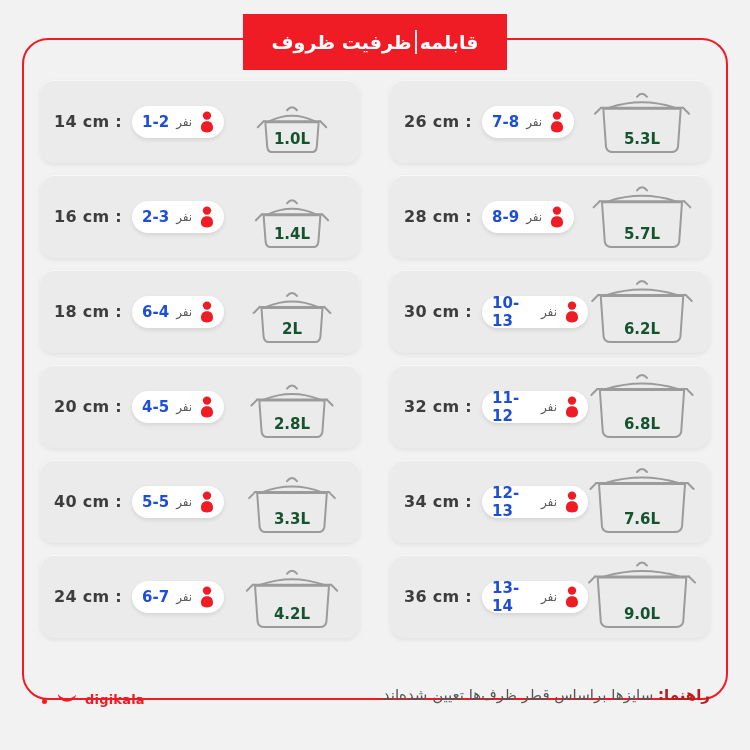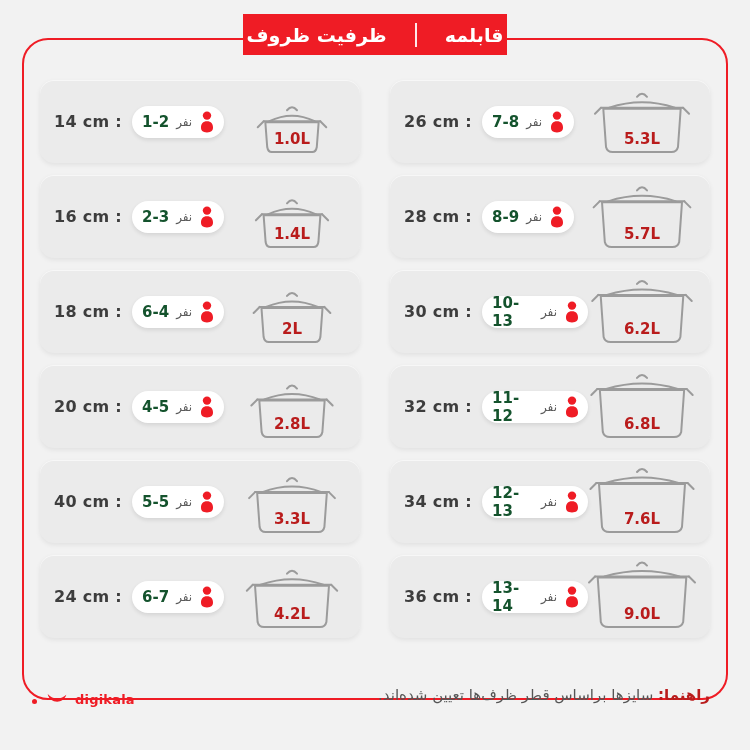--- a/index.html
+++ b/index.html
@@ -23,26 +23,26 @@
     width: 706px; height: 662px;
     border: 2px solid #ef1c25;
     border-radius: 26px;
     background: transparent;
   }
 
   
   .header {
     position: absolute;
     left: 243px; top: 14px;
-    width: 264px; height: 41px;
+    width: 264px; height: 56px;
     background: #ef1c25;
     display: flex;
     align-items: center;
     justify-content: center;
-    gap: 28px;
+    gap: 3px;
     z-index: 5;
   }
   .header span {
     color: #ffffff;
     font-size: 19px;
     font-weight: bold;
     letter-spacing: 0.5px;
     direction: rtl;
   }
   .header .divider {
@@ -93,21 +93,21 @@
     display: flex;
     align-items: center;
     justify-content: flex-end;
     gap: 7px;
     padding: 0 8px 0 10px;
     direction: rtl;
   }
   .pill .pcount {
     font-size: 15px;
     font-weight: bold;
-    color: #14532d;
+    color: #1d4ed8;
     direction: ltr;
   }
   .pill .punit {
     font-size: 12px;
     color: #5a5a5a;
     direction: rtl;
   }
   .person-icon { width: 16px; height: 22px; display:block; }
 
   
@@ -119,39 +119,39 @@
     justify-content: center;
   }
   .pot svg { display: block; }
   .vol {
     position: absolute;
     left: 50%;
     transform: translateX(-50%);
     bottom: 10px;
     font-size: 15px;
     font-weight: bold;
-    color: #b91c1c;
+    color: #14532d;
     white-space: nowrap;
   }
 
   
   .footer-note {
     position: absolute;
     right: 40px; top: 686px;
     width: 520px;
     text-align: right;
     direction: rtl;
     font-size: 15px;
     color: #555;
   }
   .footer-note b { color: #b91c1c; font-weight: bold; }
 
   .brand {
     position: absolute;
-    left: 46px; top: 690px;
+    left: 56px; top: 690px;
     display: flex;
     align-items: center;
     gap: 7px;
   }
   .brand .logo { width: 22px; height: 18px; }
   .brand .name {
     font-size: 13px;
     font-weight: bold;
     color: #ef1c25;
     letter-spacing: .2px;

